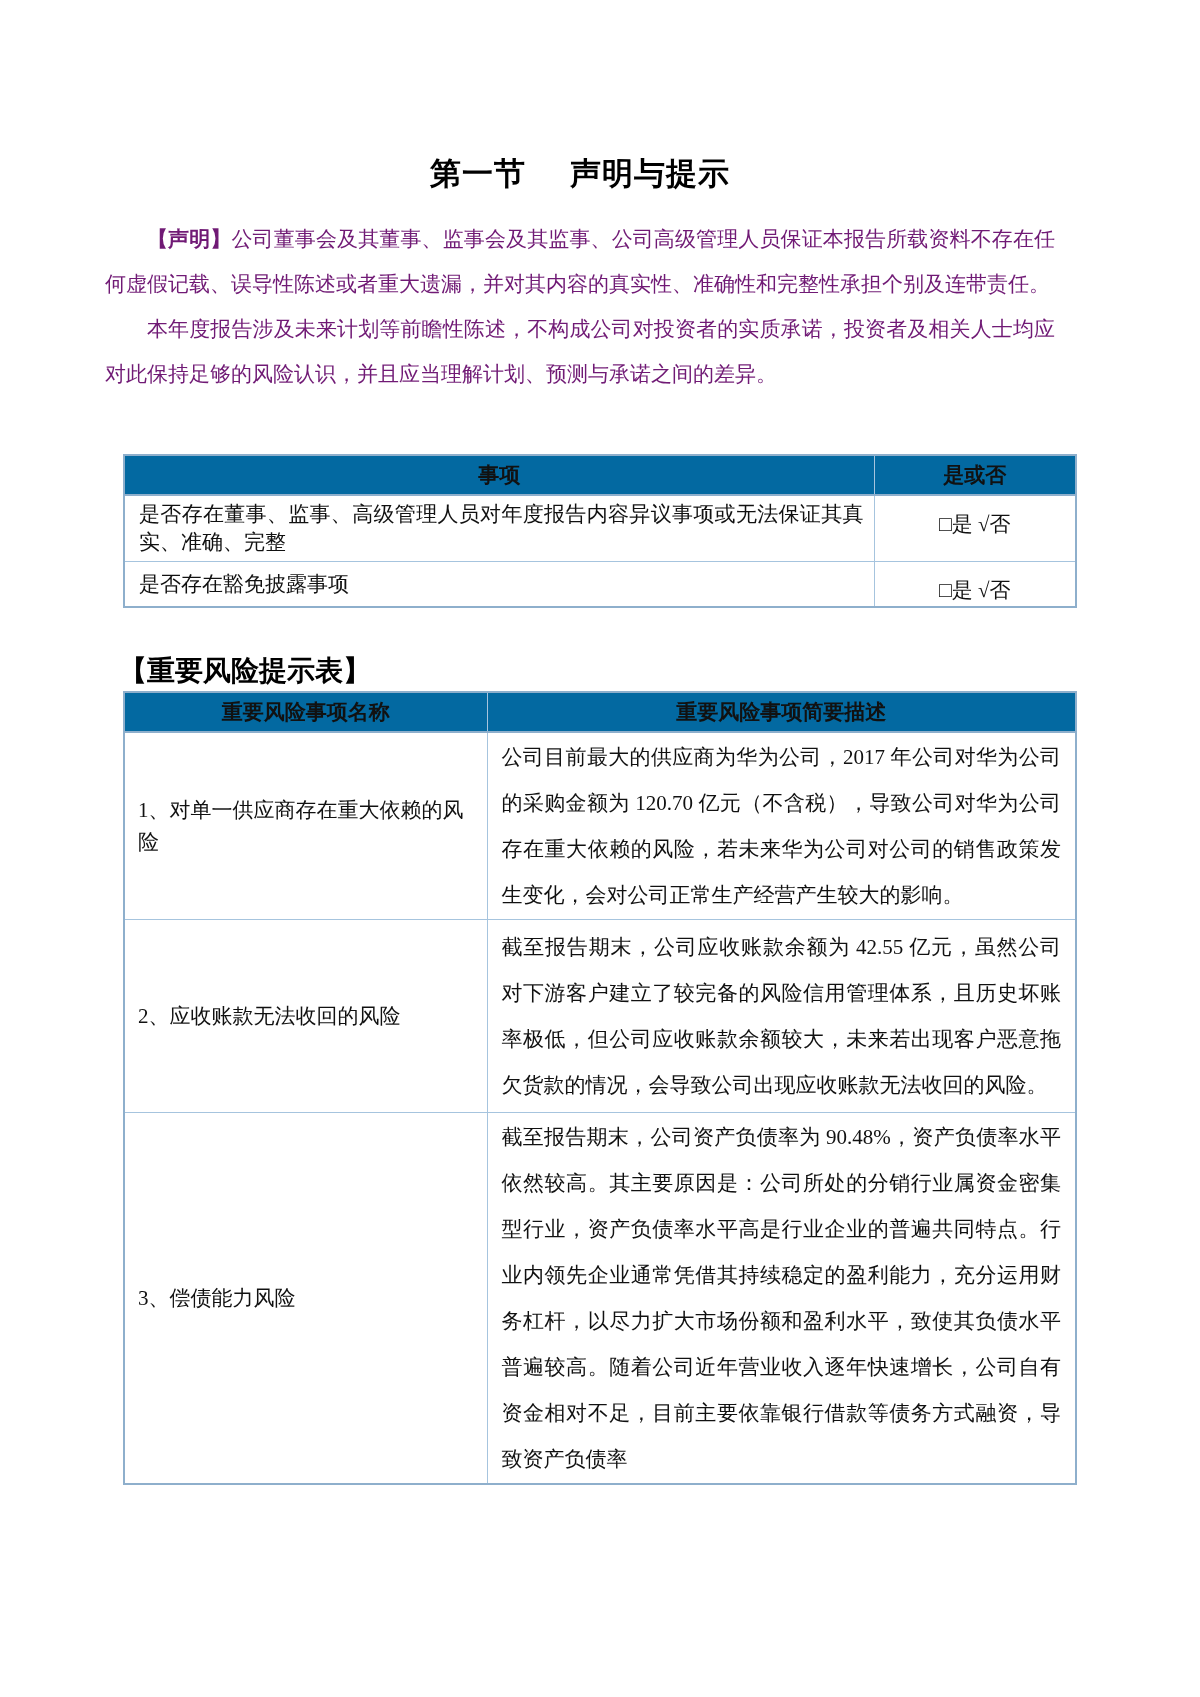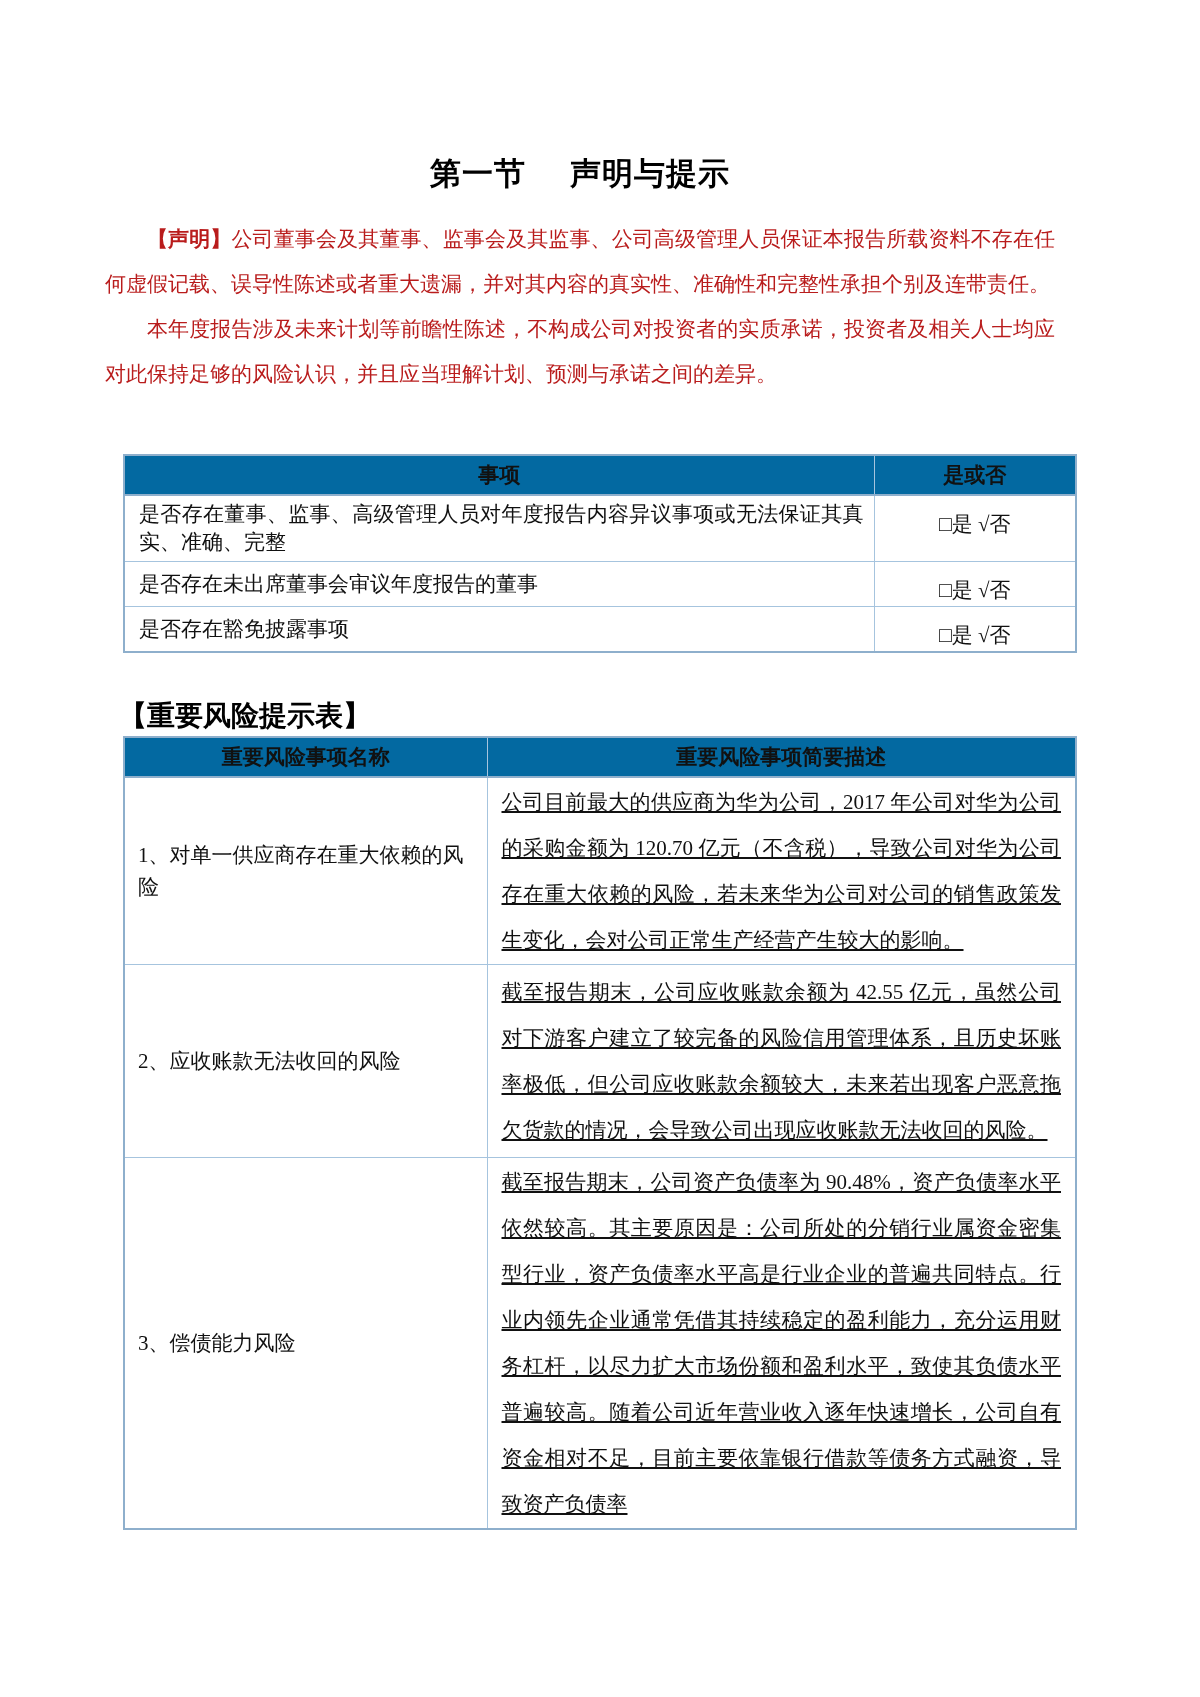--- a/index.html
+++ b/index.html
@@ -30,21 +30,21 @@
     color: #000000;
     letter-spacing: 1px;
   }
   .doc-title .t2 { margin-left: 44px; }
   .para {
     margin: 0;
     font-size: 21px;
     line-height: 45px;
     text-align: justify;
     text-indent: 2em;
-    color: #b91c1c;
+    color: #701a75;
   }
   .para.first { margin-top: 20px; }
   .bold-label {
     font-family: "Liberation Sans", "DejaVu Sans", sans-serif;
     font-weight: bold;
   }
   table.tbl {
     border-collapse: collapse;
     table-layout: fixed;
     width: 952px;
@@ -98,21 +98,20 @@
     padding: 2px 8px 2px 13px;
     vertical-align: middle;
     text-align: left;
     line-height: 32px;
   }
   .tbl-risk td.rdesc {
     padding: 1px 14px;
     vertical-align: middle;
     text-align: justify;
     line-height: 46px;
-    text-decoration: underline;
   }
   .tbl-risk tr.rr1 td { height: 184px; }
   .tbl-risk tr.rr2 td { height: 193px; }
   .tbl-risk tr.rr3 td { height: 328px; border-radius: 16px; }
 </style>
 </head>
 <body>
 
 <div class="page">
 
@@ -130,24 +129,20 @@
       </colgroup>
     <thead>
       <tr>
         <th>事项</th>
         <th>是或否</th>
       </tr>
     </thead>
     <tbody>
       <tr class="ir1">
         <td class="item">是否存在董事、监事、高级管理人员对年度报告内容异议事项或无法保证其真实、准确、完整</td>
-        <td class="answer">□是 √否</td>
-      </tr>
-      <tr class="ir2">
-        <td class="item">是否存在未出席董事会审议年度报告的董事</td>
         <td class="answer">□是 √否</td>
       </tr>
       <tr class="ir3">
         <td class="item">是否存在豁免披露事项</td>
         <td class="answer">□是 √否</td>
       </tr>
     </tbody>
   </table>
 
   <div class="risk-heading">【重要风险提示表】</div>

